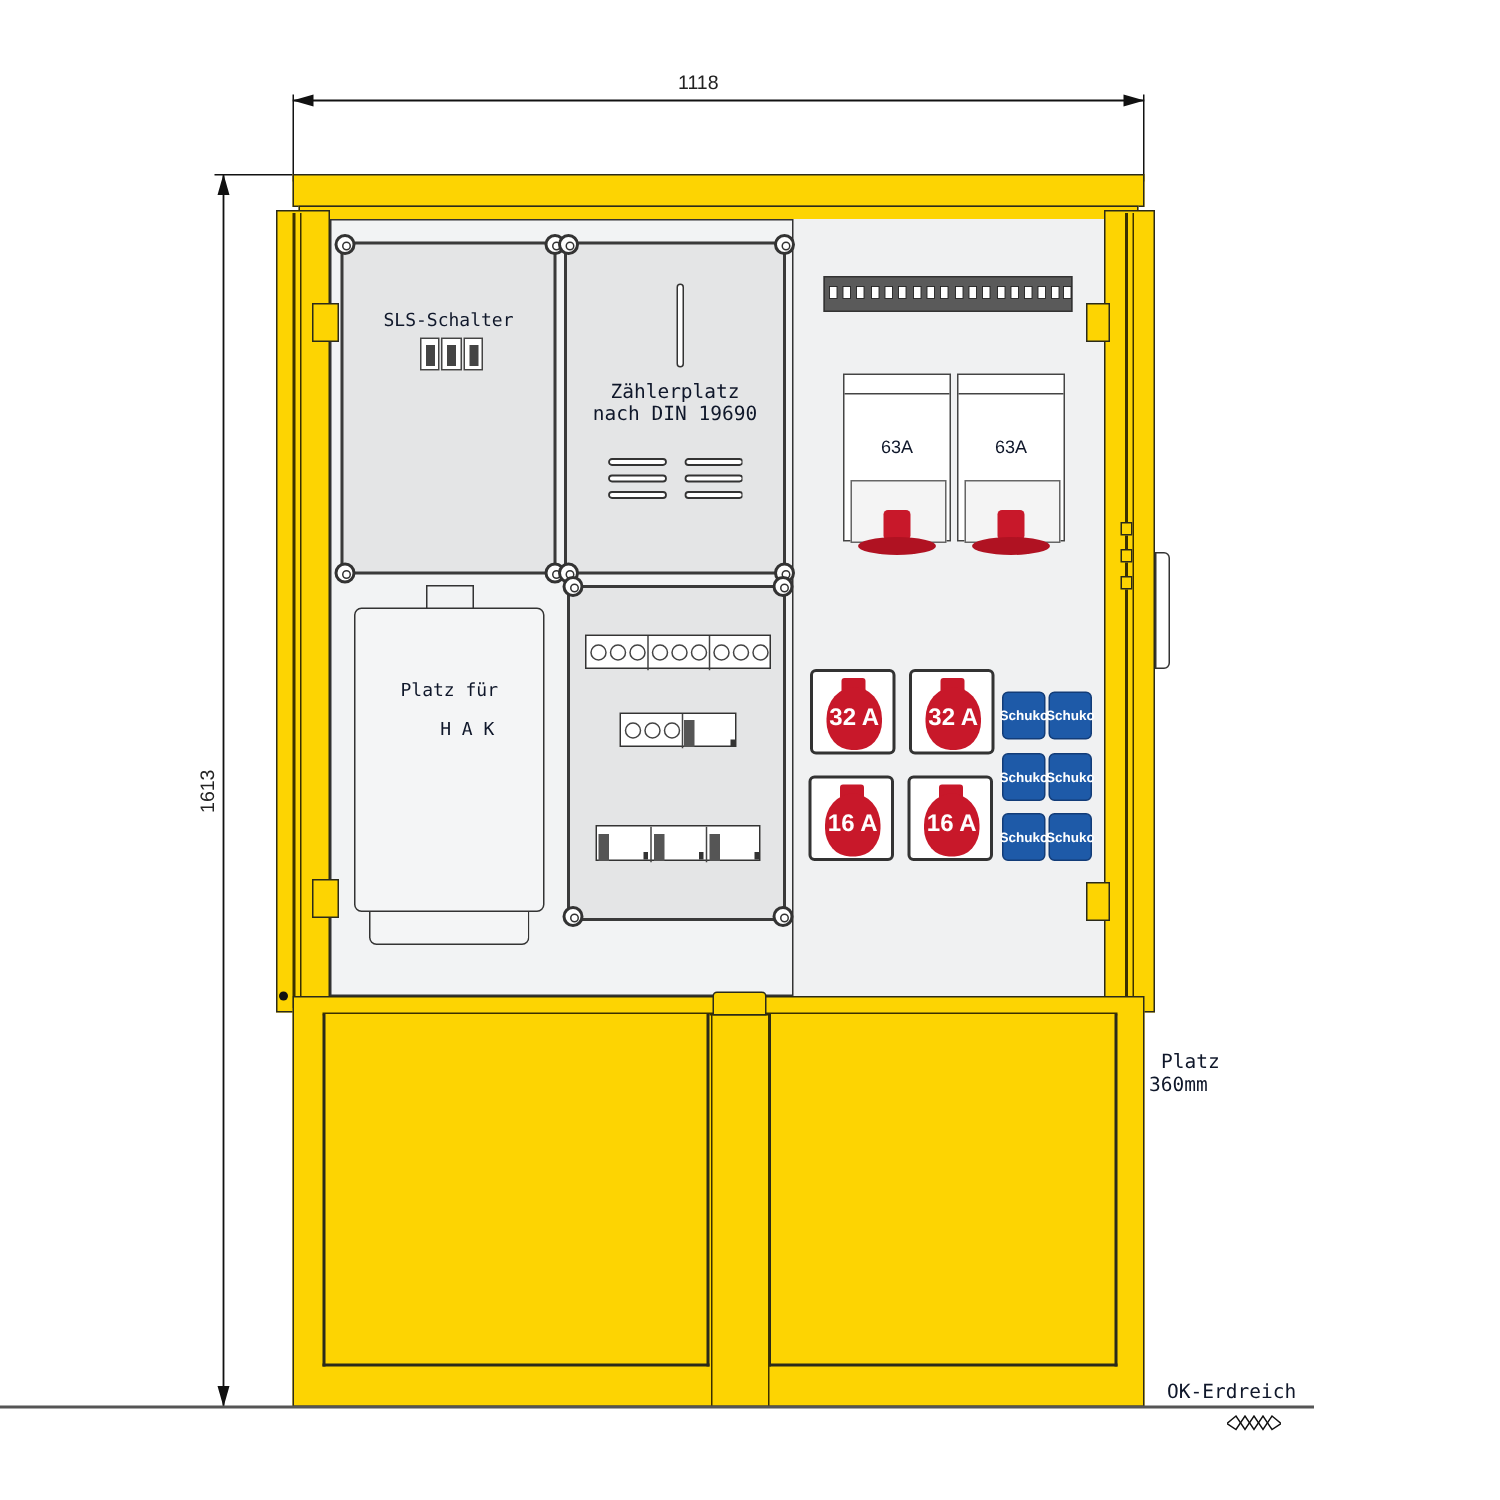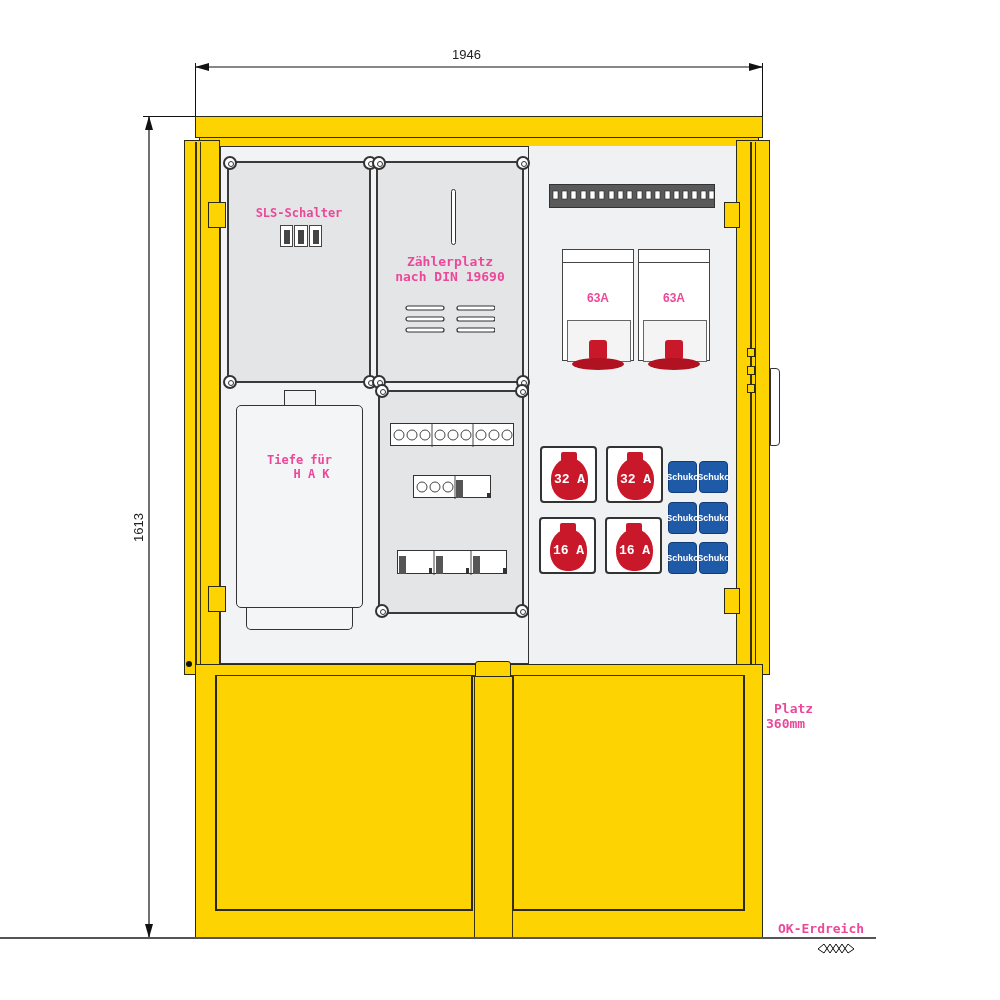--- a/index.html
+++ b/index.html
@@ -1,41 +1,41 @@
 <!DOCTYPE html>
 <html><head>
 <meta charset="utf-8">
 <style>
   html,body{margin:0;padding:0;background:#fff;}
   body{width:1000px;height:1000px;position:relative;overflow:hidden;font-family:"DejaVu Sans Mono","Liberation Mono",monospace;color:#1a1a1a;}
   .abs{position:absolute;box-sizing:border-box;}
   .yellow{background:#fdd402;}
   .bk{border:1.5px solid #2a2a1a;}
   .dim-text{font-family:"Liberation Sans",sans-serif;font-size:13px;color:#222;}
-  .label{font-family:"DejaVu Sans Mono",monospace;font-size:12px;color:#ec4899;text-align:center;white-space:nowrap;font-weight:bold;}
+  .label{font-family:"DejaVu Sans Mono",monospace;font-size:12px;color:#0f172a;text-align:center;white-space:nowrap;}
   .panel{background:#e4e5e6;border:2px solid #3a3a3a;}
   .screw{width:14px;height:14px;border-radius:50%;background:#fff;border:2px solid #333;box-sizing:border-box;}
   .screw::after{content:"";position:absolute;left:3px;top:3px;width:4px;height:4px;border-radius:50%;border:1px solid #333;}
   .cee-plate{background:#fff;border:2px solid #333;border-radius:4px;}
-  .cee{background:#c8182a;border-radius:50% 50% 45% 45%;color:#fff;font-family:Liberation Mono, monospace;font-weight:bold;font-size:13px;display:flex;align-items:center;justify-content:center;}
+  .cee{background:#c8182a;border-radius:50% 50% 45% 45%;color:#fff;font-family:Liberation Sans, sans-serif;font-weight:bold;font-size:16px;display:flex;align-items:center;justify-content:center;}
   .cee-top{background:#c8182a;}
   .schuko{background:#1e5aa8;border:1px solid #123c78;border-radius:4px;color:#fff;font-family:"Liberation Sans",sans-serif;font-size:9px;font-weight:bold;display:flex;align-items:center;justify-content:center;}
   .breaker{background:#5a5a5a;border:1px solid #333;}
 </style>
 </head>
 <body>
 
 <div class="abs" style="left:195px;top:58px;width:568px;height:20px;">
   <svg width="568" height="20" style="position:absolute;left:0;top:0">
     <line x1="0" y1="9" x2="568" y2="9" stroke="#111" stroke-width="1.2"></line>
     <polygon points="0,9 14,5 14,13" fill="#111"></polygon>
     <polygon points="568,9 554,5 554,13" fill="#111"></polygon>
   </svg>
 </div>
-<div class="abs dim-text" style="left:452px;top:47px;">1946</div>
+<div class="abs dim-text" style="left:452px;top:47px;">1118</div>
 <div class="abs" style="left:195px;top:63px;width:1px;height:58px;background:#111"></div>
 <div class="abs" style="left:762px;top:63px;width:1px;height:58px;background:#111"></div>
 
 <div class="abs" style="left:140px;top:116px;width:20px;height:822px;">
   <svg width="20" height="822" style="position:absolute;left:0;top:0">
     <line x1="9" y1="0" x2="9" y2="822" stroke="#111" stroke-width="1.2"></line>
     <polygon points="9,0 5,14 13,14" fill="#111"></polygon>
     <polygon points="9,822 5,808 13,808" fill="#111"></polygon>
   </svg>
 </div>
@@ -92,22 +92,22 @@
       <div style="position:absolute;left:3px;top:4px;width:6px;height:14px;background:#444"></div>
     </div>
   <div class="breaker" style="flex:1;background:#fff;border:1px solid #444;position:relative;">
       <div style="position:absolute;left:3px;top:4px;width:6px;height:14px;background:#444"></div>
     </div>
 </div>
 
 <div class="abs" style="left:284px;top:390px;width:32px;height:16px;border:1.5px solid #333;border-bottom:none;background:#f2f3f4;"></div>
 <div class="abs" style="left:236px;top:405px;width:127px;height:203px;border:1.5px solid #333;border-radius:5px;background:#f4f5f6;"></div>
 <div class="abs" style="left:246px;top:608px;width:107px;height:22px;border:1.5px solid #333;border-top:none;border-radius:0 0 5px 5px;background:#f4f5f6;"></div>
-<div class="abs label" style="left:236px;top:453px;width:127px;">Tiefe für</div>
-<div class="abs label" style="left:236px;top:467px;width:151px;">H A K</div>
+<div class="abs label" style="left:236px;top:453px;width:127px;">Platz für</div>
+<div class="abs label" style="left:236px;top:479px;width:151px;">H A K</div>
 
 <div class="abs panel" style="left:376px;top:161px;width:148px;height:222px;"></div>
 <div class="abs screw" style="left:372px;top:156px;"></div>
 <div class="abs screw" style="left:516px;top:156px;"></div>
 <div class="abs screw" style="left:372px;top:375px;"></div>
 <div class="abs screw" style="left:516px;top:375px;"></div>
 <div class="abs" style="left:451px;top:189px;width:5px;height:56px;border:1.5px solid #333;border-radius:3px;background:#fff;"></div>
 <div class="abs label" style="left:376px;top:254px;width:148px;font-size:13px;">Zählerplatz</div>
 <div class="abs label" style="left:376px;top:269px;width:148px;font-size:13px;">nach DIN 19690</div>
 <div class="abs" style="left:405px;top:304px;width:90px;height:32px;">

